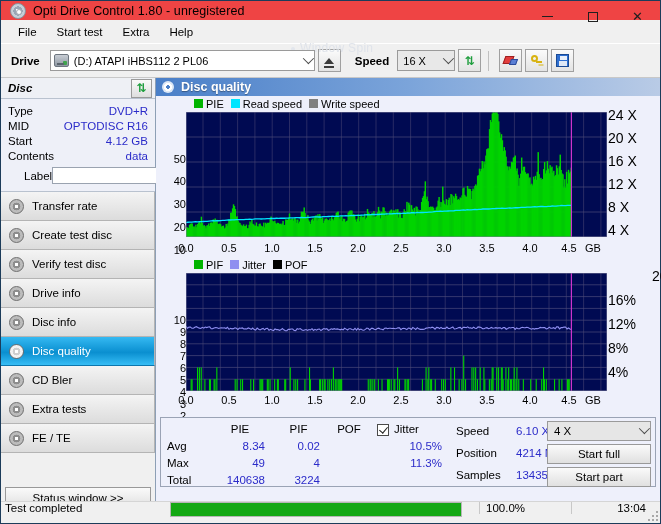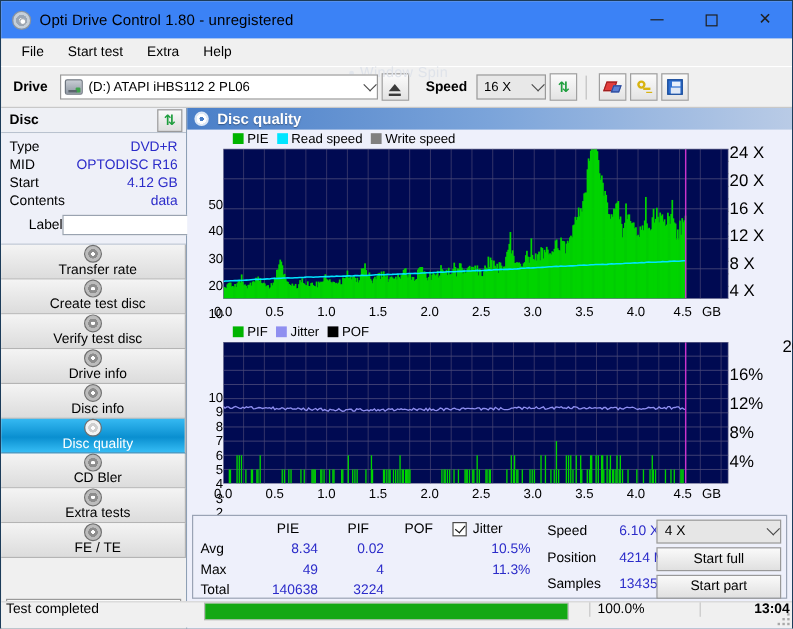--- a/index.html
+++ b/index.html
@@ -10,21 +10,21 @@
     background:#f0f0f0;
   }
   .window{
     position:relative;width:661px;height:524px;
     background:#f0f0f0;
     border:1px solid #1c3c5a;
     box-sizing:border-box;
   }
   
   .titlebar{
-    height:31px;background:#3b82f6;display:flex;align-items:center;
+    height:19px;background:#ef4444;display:flex;align-items:center;
     position:relative;
   }
   .title-icon{
     width:16px;height:16px;margin-left:9px;margin-right:7px;
     border-radius:50%;
     background:radial-gradient(circle at 50% 50%,#fdfdfd 0 22%,#9aa6b5 24% 46%,#c6cfd8 48% 74%,#7d8896 76% 100%);
     border:1px solid #8b949f;box-sizing:border-box;position:relative;
   }
   .title-icon:after{
     content:"";position:absolute;left:5px;top:5px;width:4px;height:4px;
@@ -102,21 +102,21 @@
   }
   .watermark .dot{display:inline-block;width:4px;height:4px;border-radius:50%;background:#e2e6ec;margin-right:5px;vertical-align:middle;}
   
   .body{display:flex;height:434px;}
   .sidebar{width:155px;background:#f0f0f0;border-right:1px solid #8d9fb5;box-sizing:border-box;display:flex;flex-direction:column;}
   .disc-head{
     height:21px;background:#eef0f5;border-bottom:1px solid #b9c2cf;
     display:flex;align-items:center;justify-content:space-between;
     padding:0 3px 0 7px;box-sizing:border-box;
   }
-  .disc-head b{font-size:11.5px;}
+  .disc-head b{font-size:11.5px;font-style:italic;}
   .disc-panel{
     background:#eef0f8;padding:4px 7px 6px 7px;border-bottom:1px solid #b9c2cf;
   }
   .drow{display:flex;justify-content:space-between;align-items:center;height:15px;font-size:11.5px;}
   .drow .k{color:#000;}
   .drow .v{color:#2b2bc9;}
   .label-row{display:flex;align-items:center;margin-top:3px;margin-left:16px;}
   .label-row .k{width:38px;font-size:11.5px;}
   .label-input{
     flex:1;height:17px;background:#fff;border:1px solid #9aa3b0;box-sizing:border-box;
@@ -129,21 +129,21 @@
   .cd-glyph{
     width:13px;height:13px;border-radius:50%;
     background:radial-gradient(circle,#ffffff 0 18%,#d9c84b 20% 44%,#f2e88c 46% 72%,#c3b43d 74% 100%);
     border:1px solid #9d9334;box-sizing:border-box;
   }
   .nav{display:flex;flex-direction:column;}
   .navitem{
     height:29px;display:flex;align-items:center;padding-left:8px;
     background:linear-gradient(#f4f4f4,#dcdcdc);
     border-bottom:1px solid #b4b4b4;border-right:1px solid #b4b4b4;
-    box-sizing:border-box;font-size:11.5px;color:#000;flex-direction:column;
+    box-sizing:border-box;font-size:11.5px;color:#000;
   }
   .navitem.active{
     background:linear-gradient(#35b9f2,#0a8fd0 55%,#36bdf5);
     color:#fff;border-bottom:1px solid #0d76ad;
   }
   .navitem .nico{
     width:15px;height:15px;margin-right:8px;border-radius:50%;
     background:radial-gradient(circle,#ffffff 0 16%,#8d8d8d 18% 42%,#bcbcbc 44% 74%,#777 76% 100%);
     border:1px solid #6e6e6e;box-sizing:border-box;flex:0 0 auto;
   }
@@ -216,21 +216,21 @@
     border-top:1px solid #d5d5d5;
     gap:15px;
   }
   .sb-text{width:150px;padding-left:4px;font-size:11.5px;}
   .sb-prog{
     flex:1;height:15px;background:#ffffff;border:1px solid #b6b6b6;box-sizing:border-box;
     margin-right:2px;position:relative;
   }
   .sb-prog .fill{position:absolute;left:0;top:0;bottom:0;background:#14a814;}
   .sb-pct{width:70px;font-size:11.5px;padding-left:6px;border-left:1px solid #c8c8c8;}
-  .sb-time{width:74px;font-size:11.5px;text-align:right;padding-right:2px;border-left:1px solid #c8c8c8;font-weight:bold;}
+  .sb-time{width:74px;font-size:11.5px;text-align:right;padding-right:14px;border-left:1px solid #c8c8c8;}
   .grip{position:absolute;right:2px;bottom:2px;width:10px;height:10px;}
   .grip i{position:absolute;width:2px;height:2px;background:#a8a8a8;}
 </style>
 </head>
 <body>
 
 <div class="window">
 
   <div class="titlebar">
     <div class="title-icon"></div>

